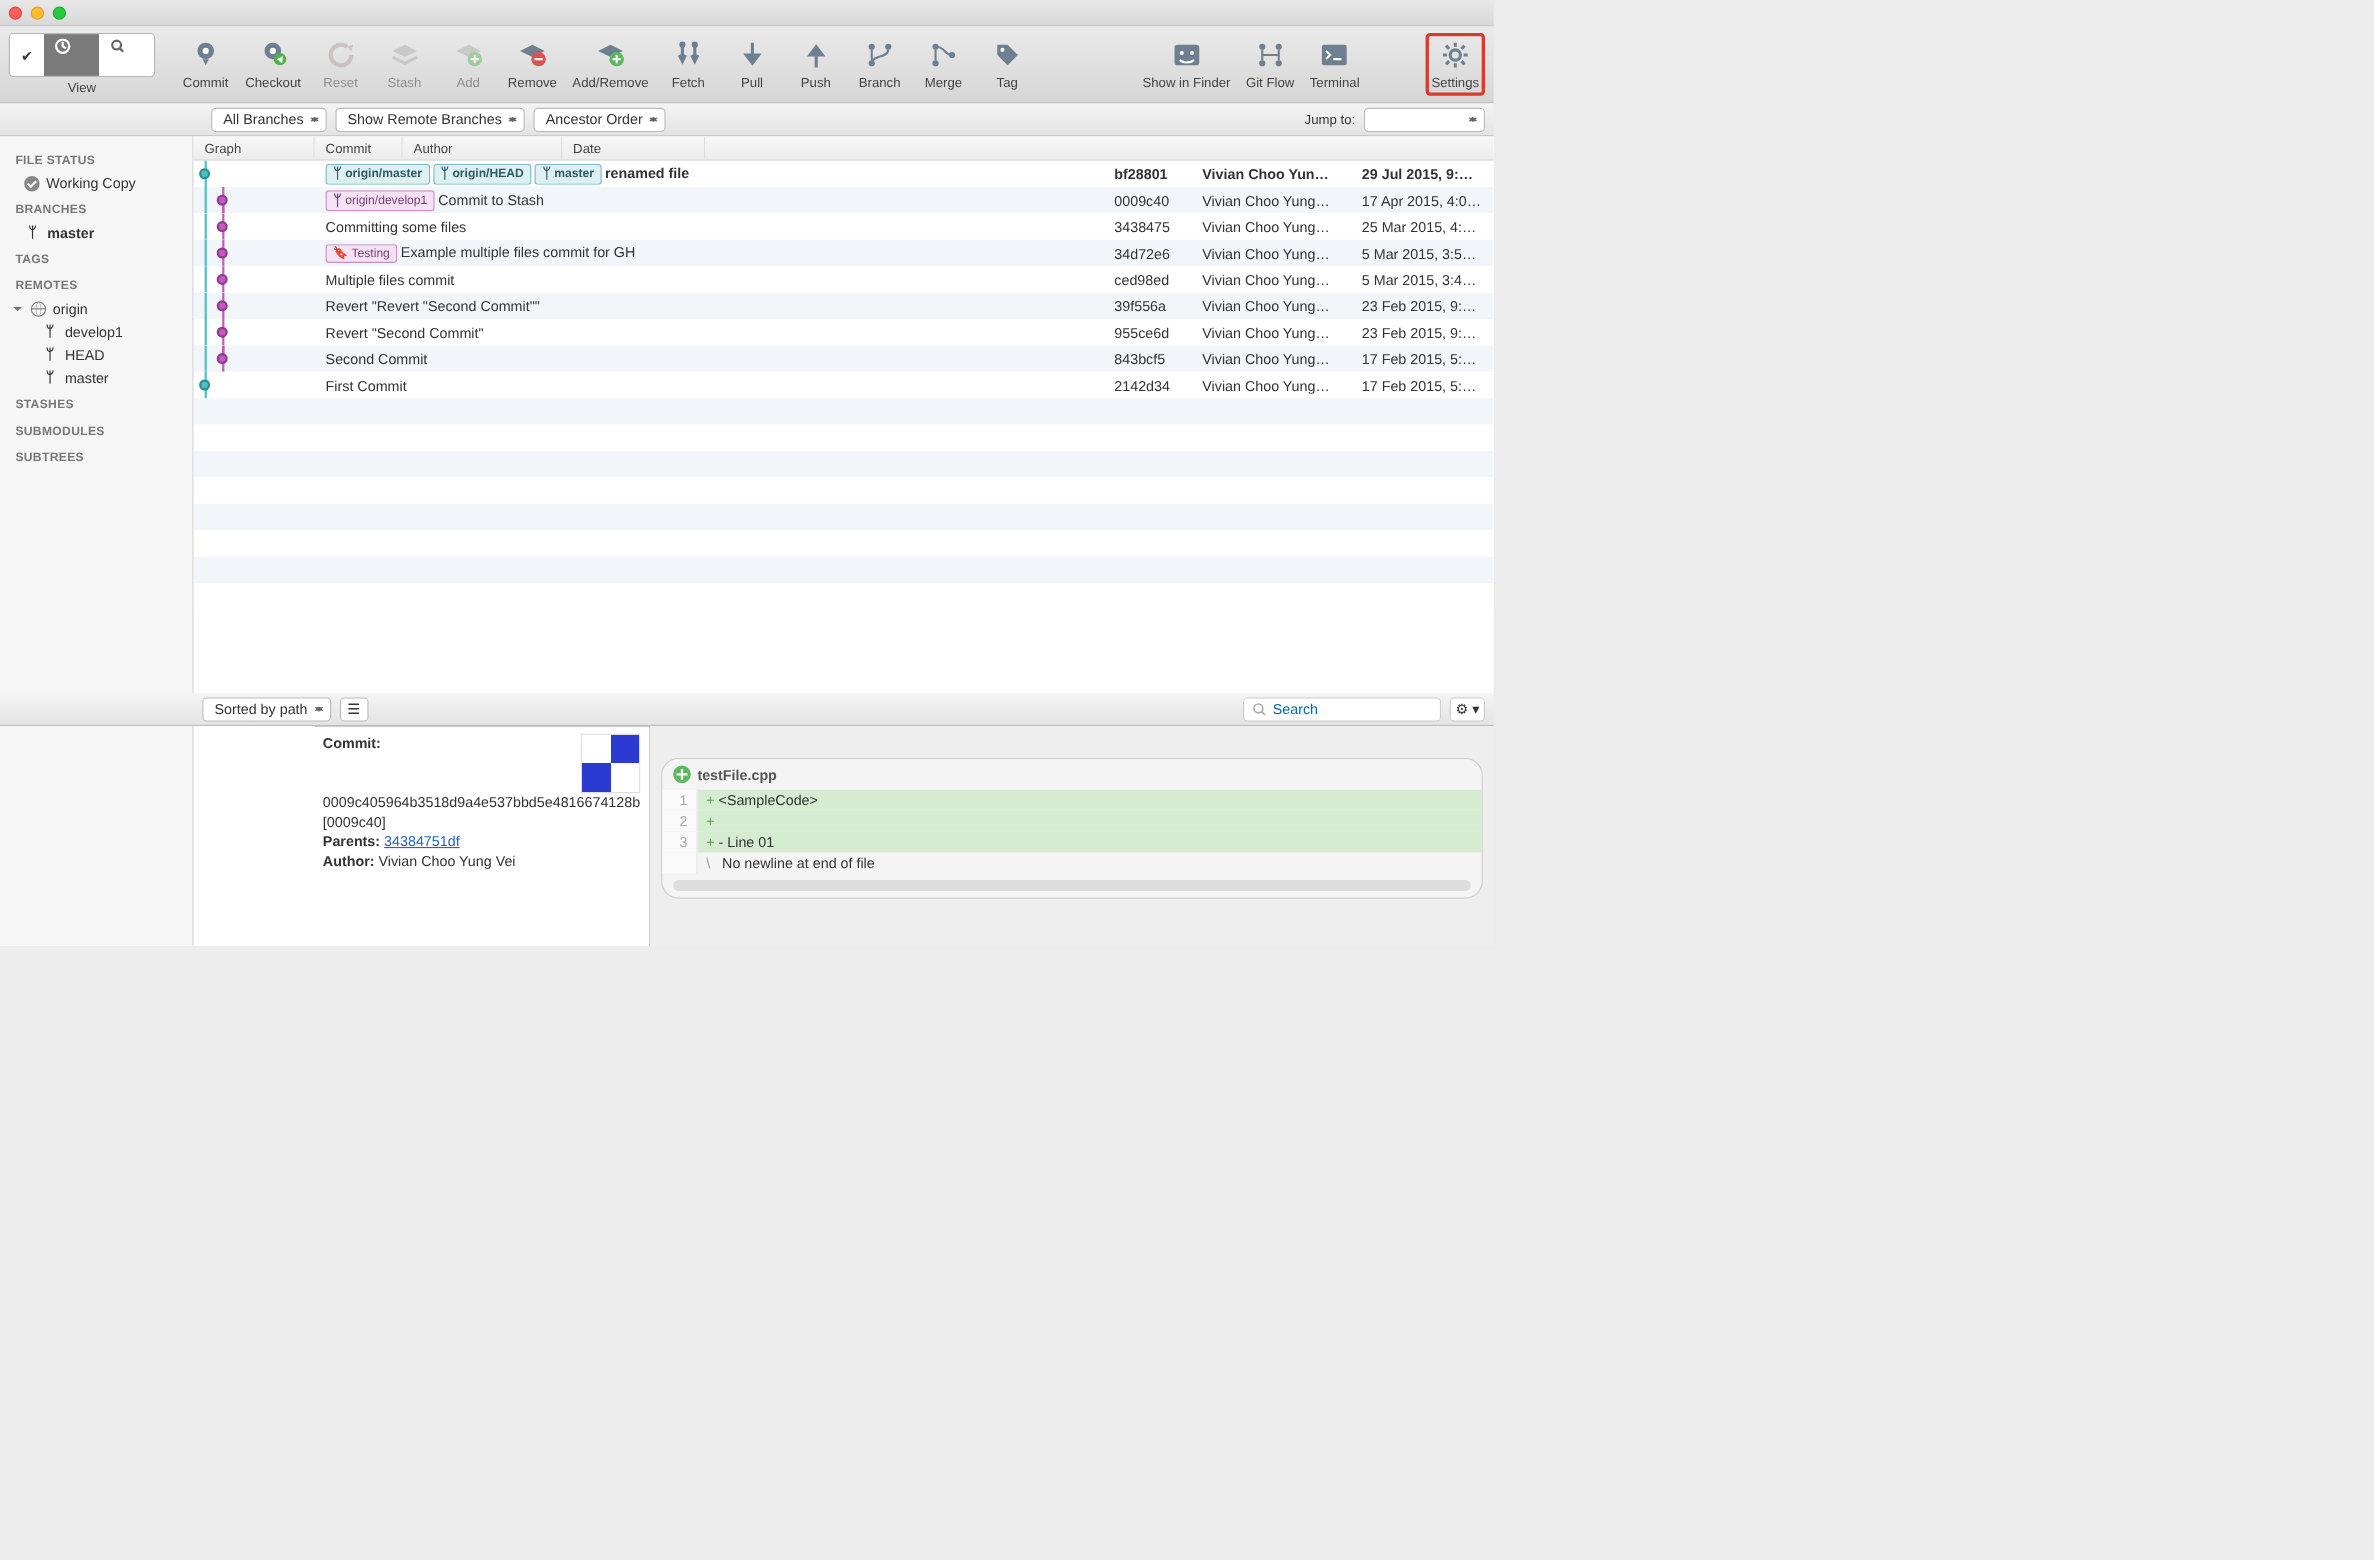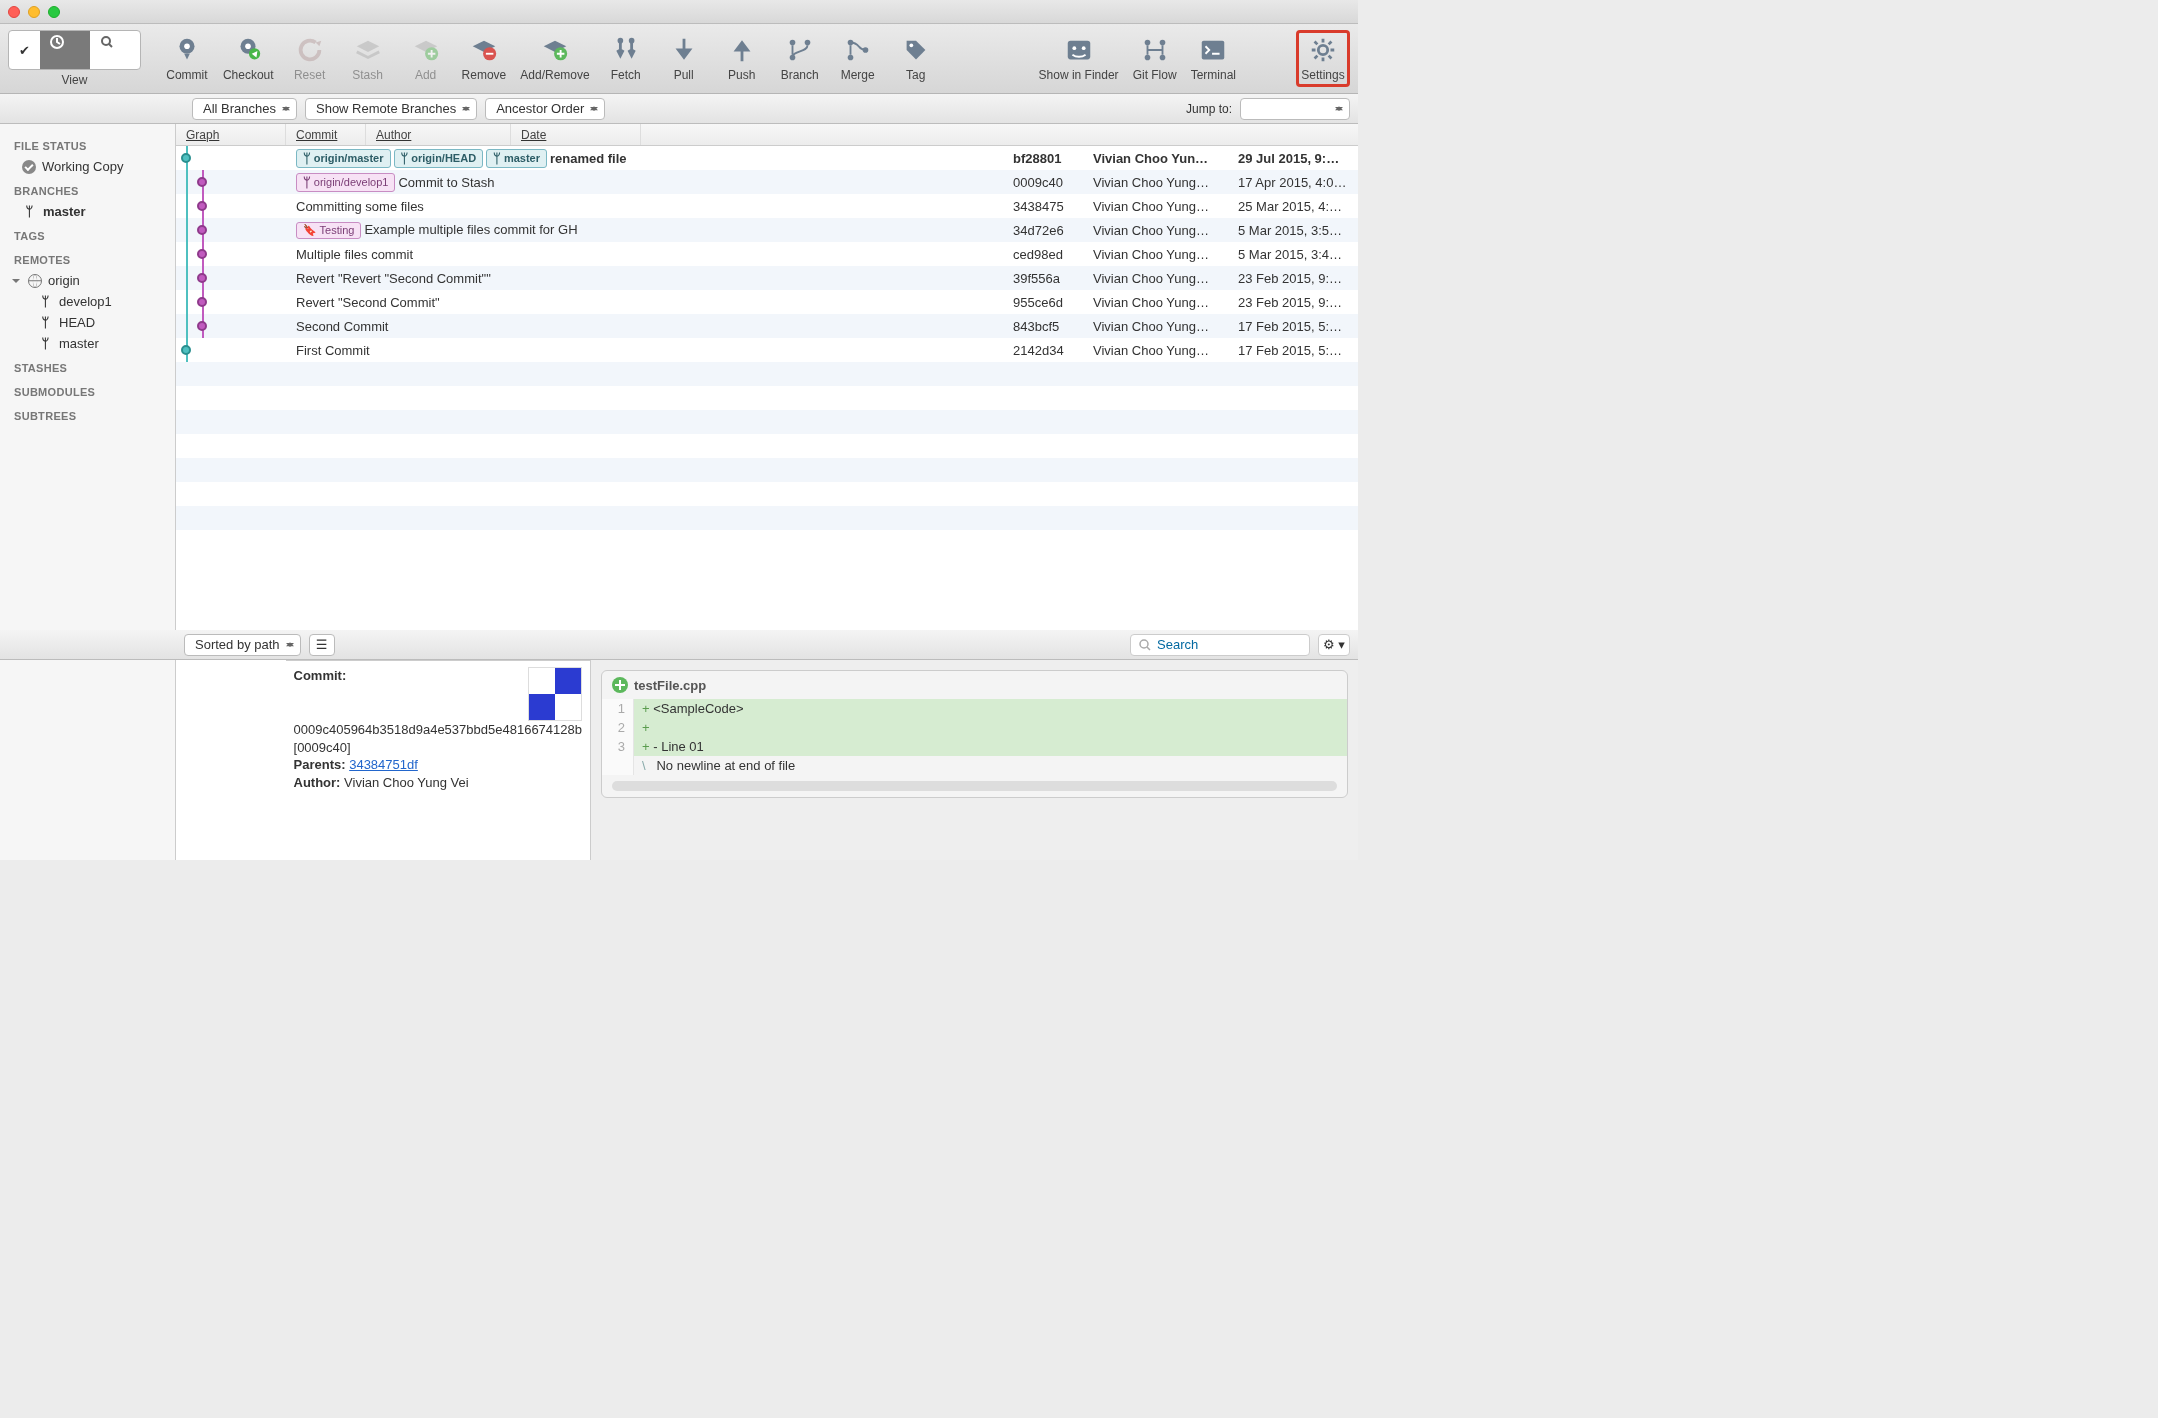--- a/index.html
+++ b/index.html
@@ -30,21 +30,21 @@
 .jump-lbl{margin-left:auto;font-size:12px;color:#333;}
 .jump-combo{width:110px;}
 .mainrow{display:flex;height:506px;}
 .sidebar{width:176px;background:#f6f6f6;border-right:1px solid #ccc;padding:8px 4px;overflow:auto;}
 .sb-head{font-size:11px;font-weight:600;color:#777;letter-spacing:0.3px;padding:8px 10px 4px;text-transform:uppercase;}
 .sb-item{display:flex;align-items:center;gap:6px;padding:3px 10px 3px 18px;color:#333;cursor:pointer;}
 .sb-item.indent{padding-left:34px;}
 .sb-ic{width:15px;height:15px;display:inline-flex;align-items:center;justify-content:center;}
 .disclose{width:0;height:0;border:4px solid transparent;border-top-color:#777;display:inline-block;margin-right:2px;transform:translateY(2px);}
 .commits{flex:1;display:flex;flex-direction:column;background:#fff;overflow:hidden;}
-.thead{display:flex;background:linear-gradient(#f7f7f7,#ececec);border-bottom:1px solid #ccc;height:22px;align-items:flex-start;text-decoration:underline;}
+.thead{display:flex;background:linear-gradient(#f7f7f7,#ececec);border-bottom:1px solid #ccc;height:22px;align-items:flex-start;}
 .th{padding:0 10px;font-size:12px;color:#444;border-right:1px solid #ddd;height:100%;display:flex;align-items:center;}
 .c-graph{width:110px;}
 .c-desc{flex:1;}
 .c-commit{width:80px;}
 .c-auth{width:145px;}
 .c-date{width:130px;}
 .tbody{flex:1;overflow:auto;}
 .trow{display:flex;height:24px;align-items:center;}
 .trow:nth-child(odd){background:#fff;}
 .trow:nth-child(even){background:#f2f6fb;}
@@ -59,21 +59,21 @@
 .badge.blue{background:#dff0f2;border-color:#7bb8c4;color:#2c5d66;}
 .badge.pink{background:#f7e2f5;border-color:#c88dc3;color:#7a3d75;}
 .bot-toolbar{height:30px;background:linear-gradient(#f4f4f4,#e3e3e3);border-bottom:1px solid #bcbcbc;display:flex;align-items:center;padding:0 8px;gap:8px;}
 .bot-content{display:flex;flex:1;min-height:0;}
 .bot-left{width:415px;border-right:1px solid #ccc;display:flex;flex-direction:row;background:#fff;}
 .bot-left-top{flex:1;}
 .commit-info{border-top:1px solid #ccc;padding:6px 8px;font-size:13px;line-height:1.35;overflow:hidden;height:130px;position:relative;}
 .commit-info .avatar{float:right;width:54px;height:54px;background:repeating-conic-gradient(#2b3bd1 0 25%,#fff 0 50%);border:1px solid #ddd;margin-left:6px;}
 .commit-info a{color:#2266cc;text-decoration:underline;}
 .bot-right{flex:1;background:#eee;padding:10px;overflow:auto;}
-.file-panel{background:#f4f4f4;border:1px solid #ccc;border-radius:6px;overflow:hidden;}
+.file-panel{background:#f4f4f4;border:1px solid #ccc;border-radius:16px;overflow:hidden;margin-top:19px;}
 .file-head{padding:6px 10px;display:flex;align-items:center;gap:6px;font-weight:600;color:#555;}
 .file-add-ic{width:16px;height:16px;background:#5cb85c;border-radius:50%;position:relative;}
 .file-add-ic:before,.file-add-ic:after{content:"";position:absolute;background:#fff;}
 .file-add-ic:before{left:7px;top:3px;width:2px;height:10px;}
 .file-add-ic:after{top:7px;left:3px;height:2px;width:10px;}
 .file-sub{background:#fff;border-top:1px solid #ddd;border-bottom:1px solid #ddd;padding:6px 10px;display:flex;align-items:center;color:#777;}
 .rev-btn{margin-left:auto;background:#fafafa;border:1px solid #ccc;border-radius:4px;padding:3px 10px;font-size:12px;}
 .diff-row{display:flex;font-family:Menlo,monospace;font-size:12px;}
 .diff-gut{width:32px;text-align:right;padding:2px 8px;color:#aaa;background:#fafafa;border-right:1px solid #e5e5e5;}
 .diff-ln{flex:1;padding:2px 8px;white-space:pre;}

